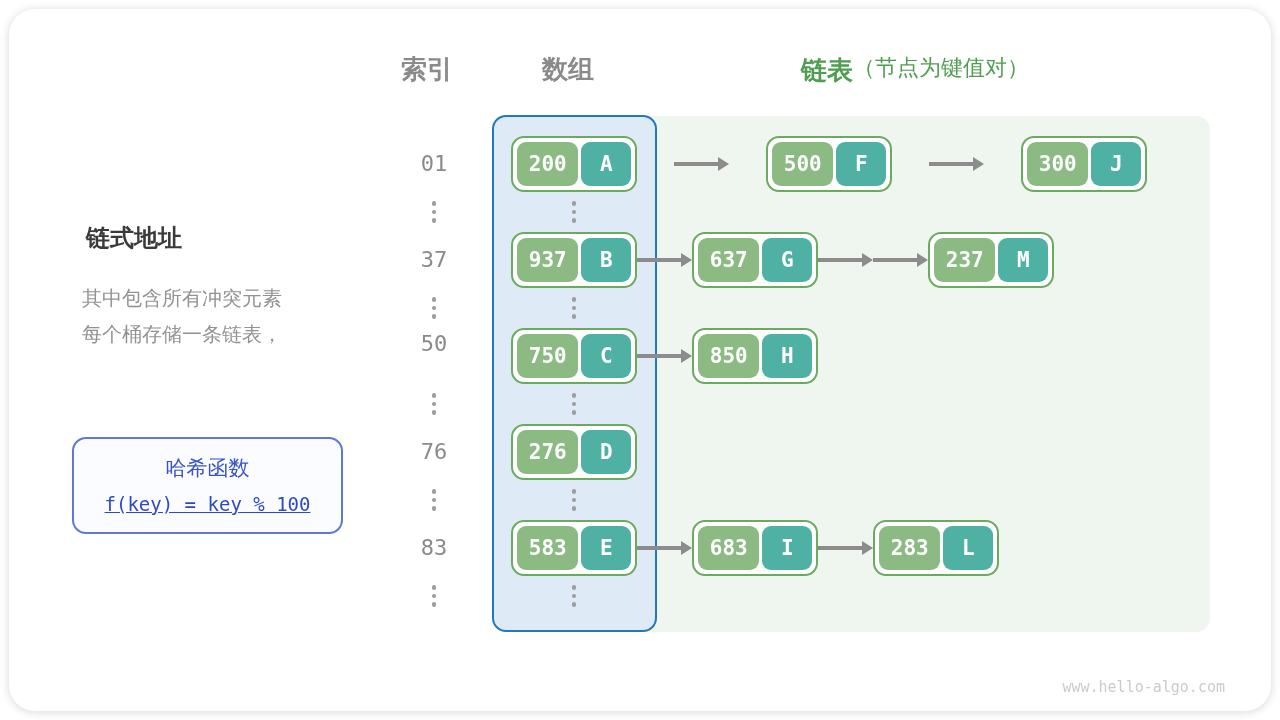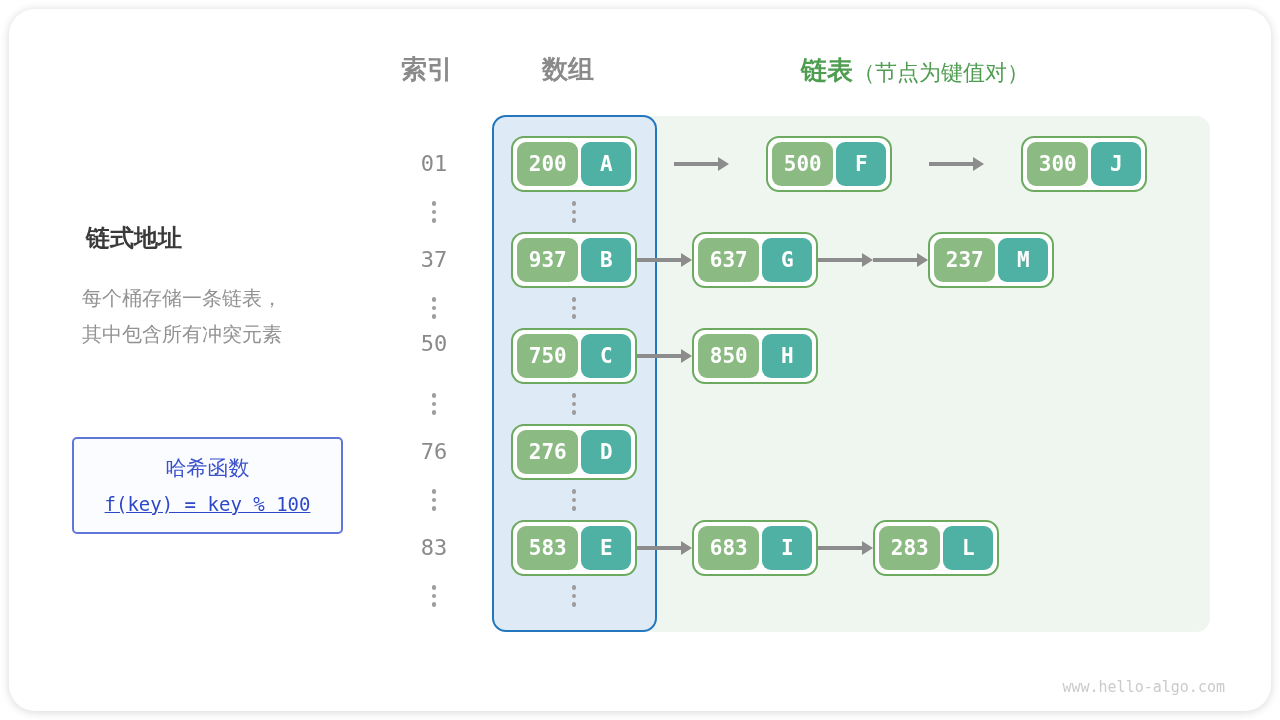--- a/index.html
+++ b/index.html
@@ -12,21 +12,21 @@
     position:absolute; left:9px; top:9px; right:9px; bottom:9px;
     background:#ffffff; border-radius:26px;
     box-shadow:0 1px 10px rgba(0,0,0,0.16);
   }
   
   .hdr { position:absolute; top:53px; height:32px; line-height:32px;
          font-size:26px; font-weight:bold; color:#8a8a8a; text-align:center; }
   .hdr-index { left:377px; width:100px; }
   .hdr-array { left:518px; width:100px; }
   .hdr-list  { left:700px; width:430px; top:53px; position:absolute;
-               display:flex; justify-content:center; align-items:flex-end; }
+               display:flex; justify-content:center; align-items:flex-start; }
   .hdr-list-main { font-size:26px; font-weight:bold; color:#4f9d51; }
   .hdr-list-note { font-size:22px; font-weight:normal; color:#4f9d51; }
   
   .list-panel {
     position:absolute; left:580px; top:116px; width:630px; height:516px;
     background:#eff5ef; border-radius:14px;
   }
   .array-col {
     position:absolute; left:492px; top:115px; width:165px; height:517px;
     background:#deebf7; border:2.5px solid #2477bd; border-radius:14px;
@@ -64,21 +64,21 @@
   .dots { position:absolute; width:5px; display:flex; flex-direction:column; gap:4px; }
   .dots i { display:block; width:4.5px; height:4.5px; border-radius:50%; background:#9c9c9c; }
   
   .side-title { position:absolute; left:86px; top:222px; font-size:24px;
                 font-weight:bold; color:#3a3a3a; }
   .side-desc  { position:absolute; left:82px; top:280px; font-size:20px;
                 color:#929292; line-height:36px; }
   .hash-box {
     position:absolute; left:72px; top:437px; width:271px; height:97px;
     box-sizing:border-box; background:#fbfcff;
-    border:2px solid #5f77d8; border-radius:5px; text-align:center;
+    border:2px solid #5f77d8; border-radius:14px; text-align:center;
   }
   .hash-title { margin-top:15px; font-size:21px; color:#3a51cc; }
   .hash-formula { margin-top:11px; font-size:19px; color:#2e49c8;
                   font-family:"DejaVu Sans Mono","Liberation Mono",monospace;text-decoration:underline; }
   .watermark { position:absolute; right:55px; top:678px; font-size:15px;
                color:#cbcbcb;
                font-family:"DejaVu Sans Mono","Liberation Mono",monospace; }
 </style>
 </head>
 <body>
@@ -215,22 +215,22 @@
       </div>
       <div class="dots" style="left: 571.5px; top: 585px;">
         <i></i>
         <i></i>
         <i></i>
       </div>
     </div>
 
   <div class="side-title">链式地址</div>
   <div class="side-desc">
+    <div>其中包含所有冲突元素</div>
     <div>每个桶存储一条链表，</div>
-    <div>其中包含所有冲突元素</div>
   </div>
 
   <div class="hash-box">
     <div class="hash-title">哈希函数</div>
     <div class="hash-formula">f(key) = key % 100</div>
   </div>
 
   <div class="watermark">www.hello-algo.com</div>
 </div>
 

